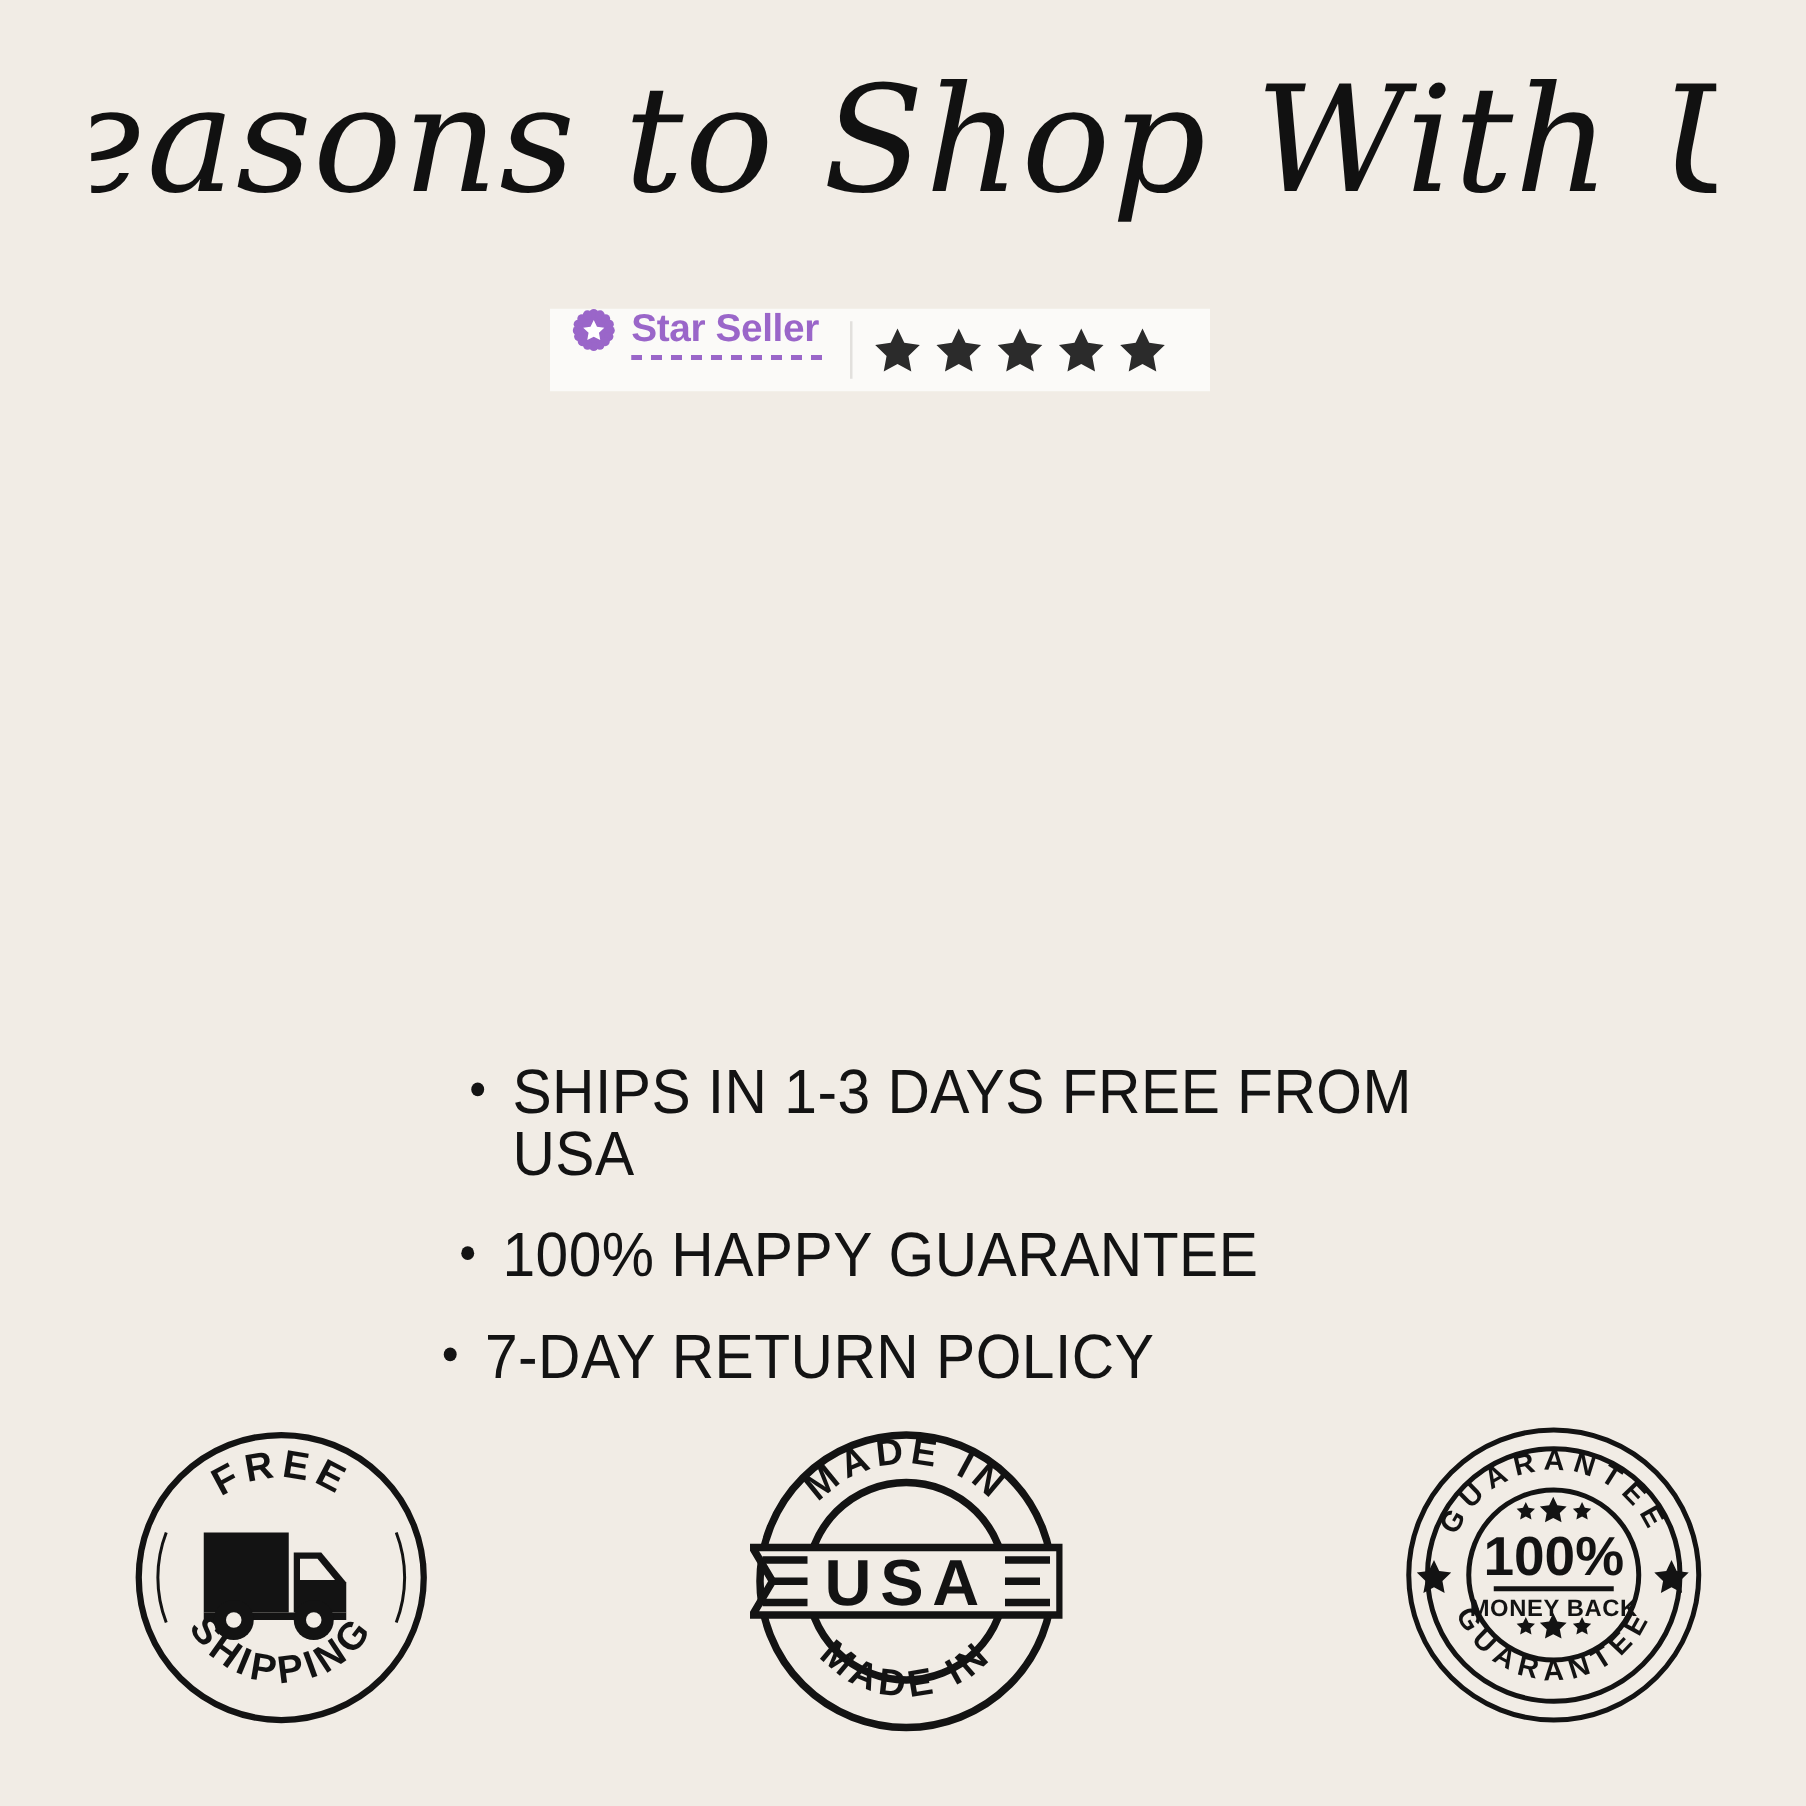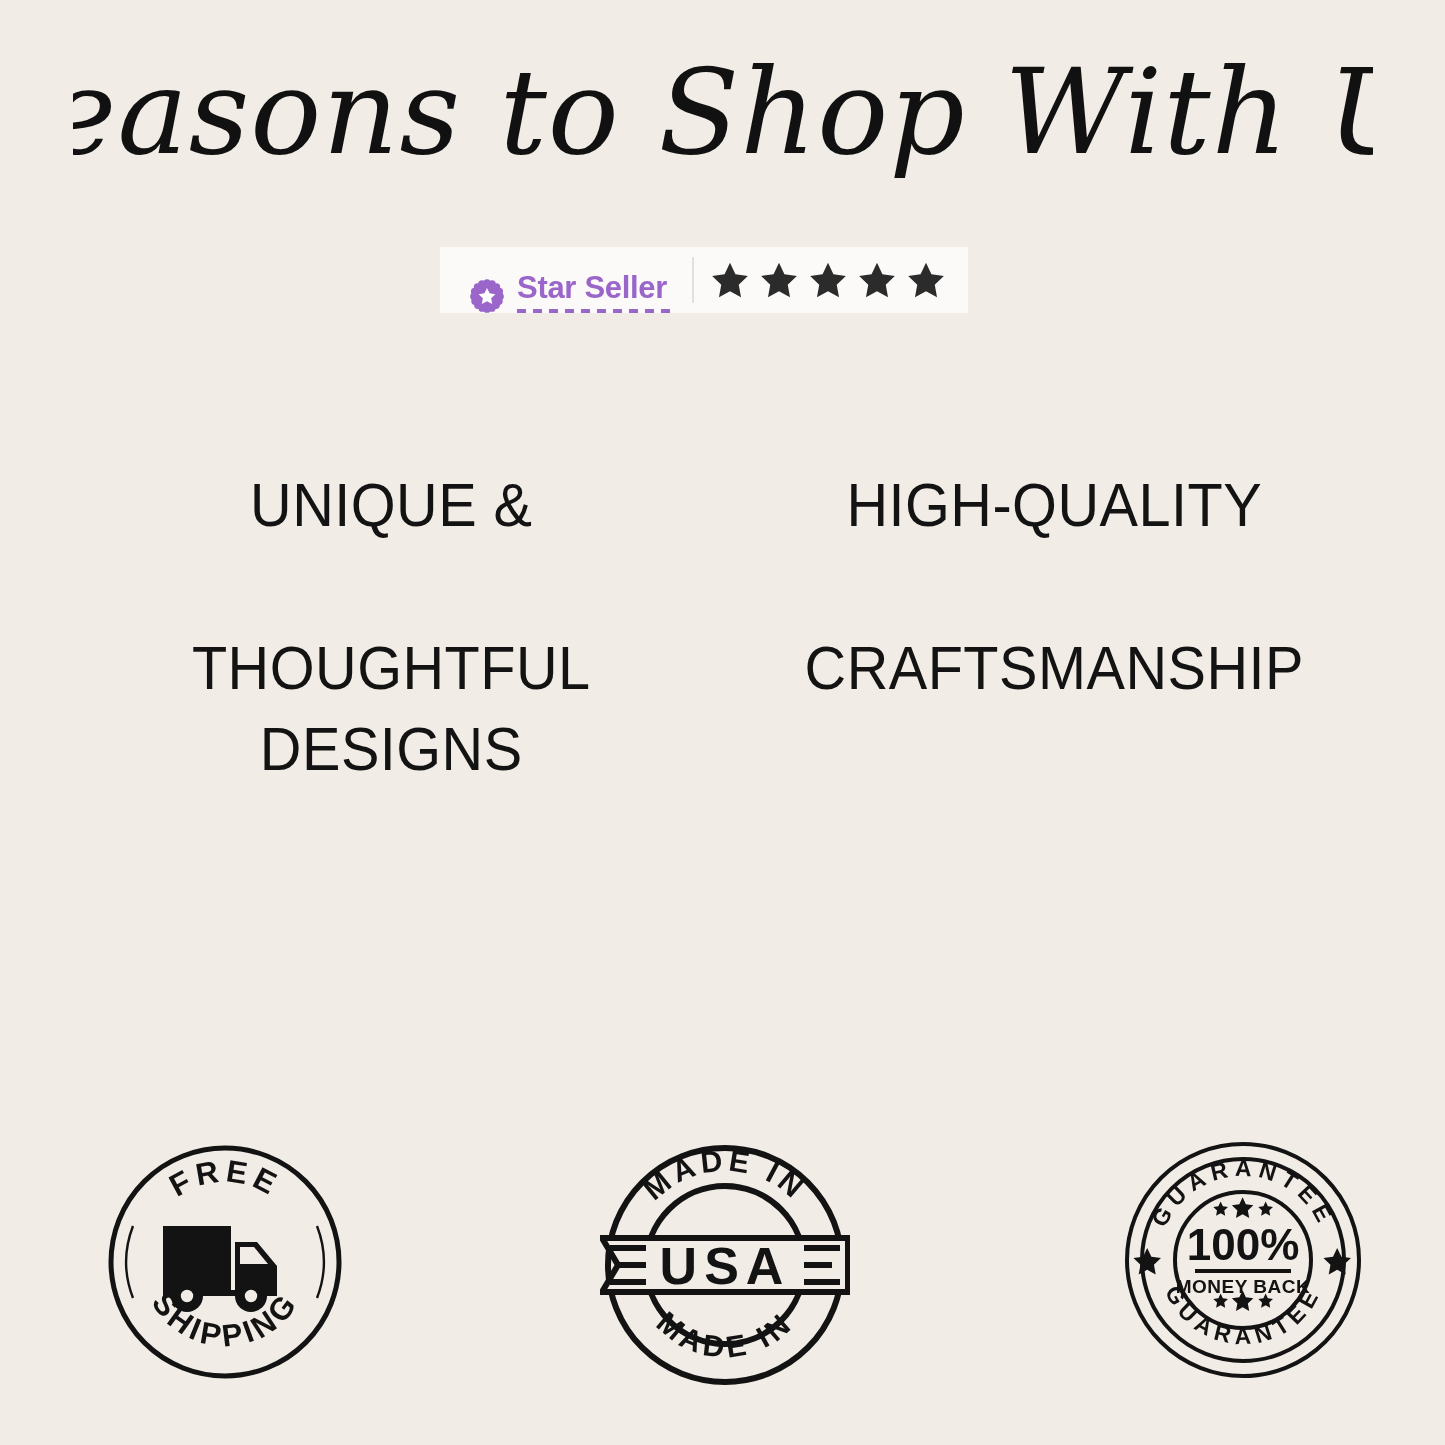--- a/index.html
+++ b/index.html
@@ -46,22 +46,22 @@
     left: 440px;
     top: 247px;
     width: 528px;
     height: 66px;
     background: #fbfaf8;
     display: flex;
     align-items: center;
   }
   .seller-left {
     display: flex;
-    align-items: flex-end;
-    padding-left: 30px;
+    align-items: flex-start;
+    padding-left: 18px;
     height: 100%;
     box-sizing: border-box;
   }
   .rosette { width: 34px; height: 34px; display: block; flex: 0 0 auto; }
   .seller-label-wrap {
     margin-left: 13px;
     display: flex;
     flex-direction: column;
     align-items: flex-start;
     justify-content: center;
@@ -222,32 +222,36 @@
       <svg width="44" height="42" viewBox="0 0 24 24">
           <path fill="#2b2b2b" d="M12 2.2l3.1 6.5 7.1 1-5.2 5 1.3 7.1L12 18.4 5.7 21.8 7 14.7 1.8 9.7l7.1-1z"></path>
         </svg>
       <svg width="44" height="42" viewBox="0 0 24 24">
           <path fill="#2b2b2b" d="M12 2.2l3.1 6.5 7.1 1-5.2 5 1.3 7.1L12 18.4 5.7 21.8 7 14.7 1.8 9.7l7.1-1z"></path>
         </svg>
     </div>
   </div>
 
   <div class="features">
-    <div class="feature-row">
-      <div class="feature-cell">
-        <span>UNIQUE &amp;</span><br>
-        <span>THOUGHTFUL DESIGNS</span>
-      </div>
-      <div class="feature-cell">
-        <span>HIGH-QUALITY</span><br>
-        <span>CRAFTSMANSHIP</span>
-      </div>
-    </div>
-  </div>
-
+  </div>
+
+  <div class="bullets">
+    <div class="bullet-item b1">
+      <span class="bullet-dot"></span>
+      <span>SHIPS IN 1-3  DAYS FREE FROM USA</span>
+    </div>
+    <div class="bullet-item b2">
+      <span class="bullet-dot"></span>
+      <span>100% HAPPY GUARANTEE</span>
+    </div>
+    <div class="bullet-item b3">
+      <span class="bullet-dot"></span>
+      <span>7-DAY RETURN POLICY</span>
+    </div>
+  </div>
 
   <div class="badges">
 
     <div class="badge" id="badge-free">
       <svg width="244" height="244" viewBox="0 0 244 244">
         <defs>
           <path id="fs-top" d="M 42 122 A 80 80 0 0 1 202 122"></path>
           <path id="fs-bot" d="M 38 122 A 84 84 0 0 0 206 122"></path>
         </defs>
         <circle cx="122" cy="122" r="114" fill="none" stroke="#131313" stroke-width="5"></circle>

